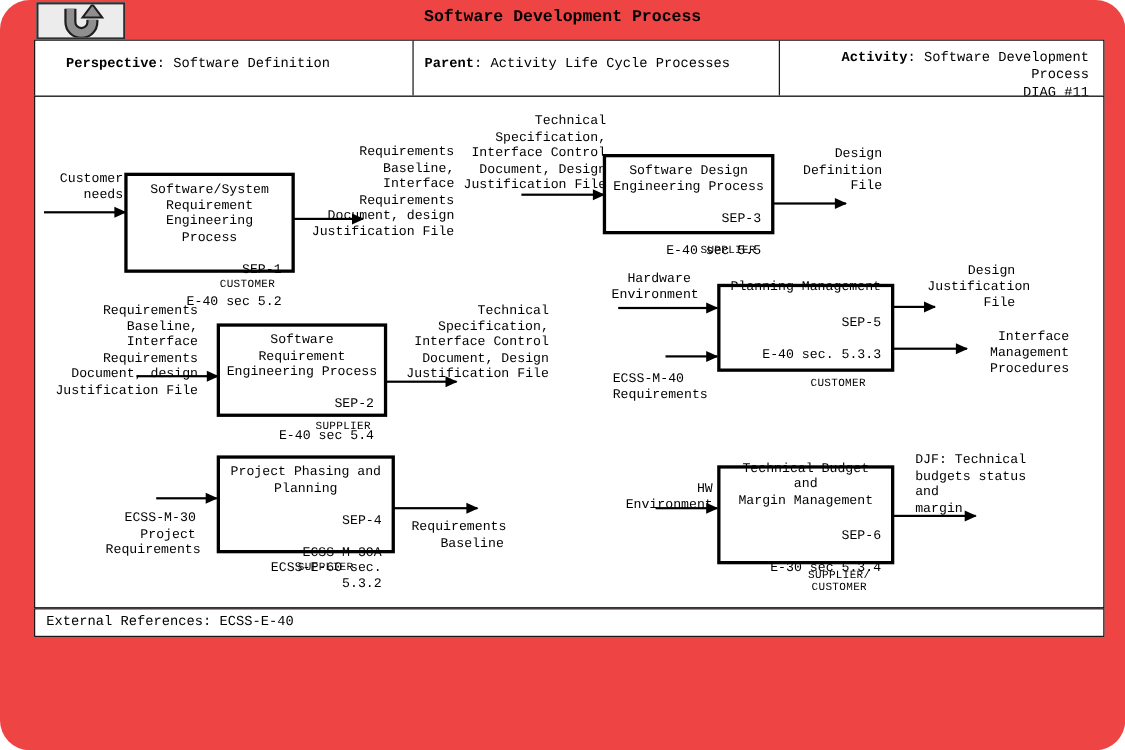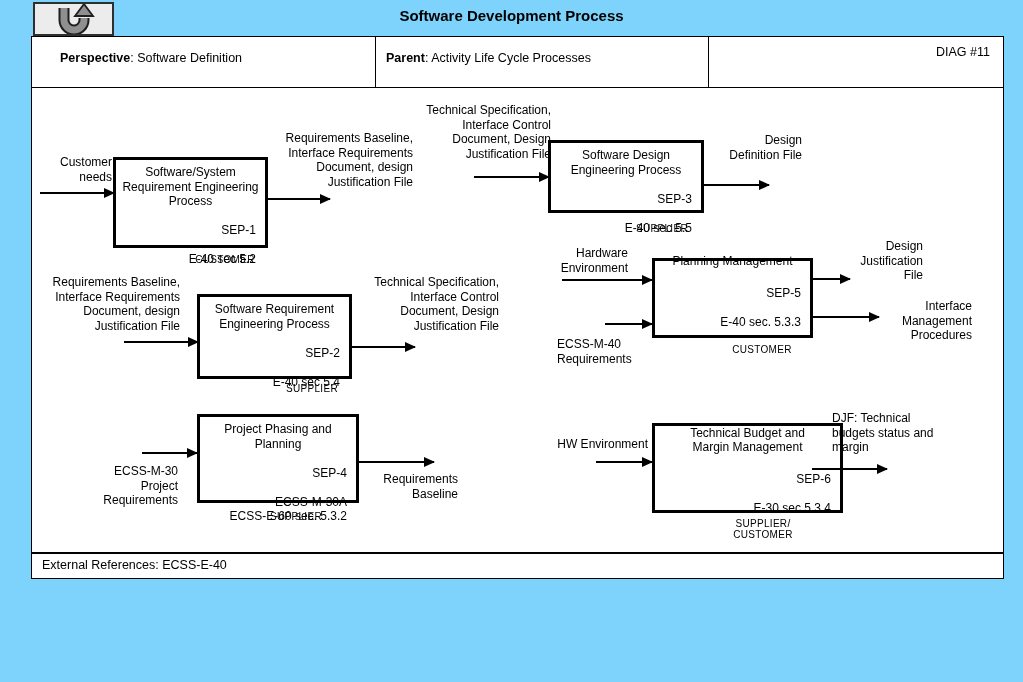--- a/index.html
+++ b/index.html
@@ -1,17 +1,17 @@
 <!DOCTYPE html>
 <html><head>
 <meta charset="utf-8">
 <style>
   html,body{margin:0;padding:0;background:#fff;}
-  .page{position:relative;width:1023px;height:682px;background:#7dd3fc;overflow:hidden;
-        font-family:Liberation Sans, sans-serif;color:#000;}
+  .page{position:relative;width:1023px;height:682px;background:#ef4444;overflow:hidden;
+        font-family:Liberation Mono, monospace;color:#000;border-radius:27px;}
   
   .icon-box{position:absolute;left:33px;top:2px;width:81px;height:34px;background:#ececec;
             border:2px solid #2f2f2f;box-sizing:border-box;display:flex;align-items:center;justify-content:center;cursor:pointer;}
   
   .title{position:absolute;left:0;top:7px;width:1023px;text-align:center;font-weight:bold;font-size:15px;}
   
   .frame{position:absolute;border:1.5px solid #000;box-sizing:border-box;background:#fff;}
   .header-row{left:31px;top:36px;width:973px;height:52px;display:flex;font-size:12.5px;}
   .hcell{box-sizing:border-box;}
   .hc1{width:344px;border-right:1.5px solid #000;padding:14px 0 0 28px;}
@@ -58,20 +58,21 @@
   <div class="title">Software Development Process</div>
 
   <div class="frame header-row">
     <div class="hcell hc1">
       <span class="b">Perspective</span><span>: Software Definition</span>
     </div>
     <div class="hcell hc2">
       <span class="b">Parent</span><span>: Activity Life Cycle Processes</span>
     </div>
     <div class="hcell hc3">
+      <div><span class="b">Activity</span><span>: Software Development Process</span></div>
       <div>DIAG #11</div>
     </div>
   </div>
 
   <div class="frame main-area"></div>
 
   <div class="pbox" style="left:113px;top:157px;width:155px;height:91px">
     <div class="pname">Software/System
 Requirement Engineering
 Process</div>
@@ -115,21 +116,21 @@
 
   <div class="pbox center" style="left:652px;top:258px;width:161px;height:80px">
     <div class="pname">Planning Management</div>
     <div class="pcode">
       <div>SEP-5</div>
       <div>E-40 sec. 5.3.3</div>
     </div>
   </div>
   <div class="role" style="left:687px;top:344px">CUSTOMER</div>
 
-  <div class="pbox center" style="left:652px;top:423px;width:191px;height:90px;padding-top:24px">
+  <div class="pbox center" style="left:652px;top:423px;width:161px;height:90px;padding-top:24px">
     <div class="pname">Technical Budget and
 Margin Management</div>
     <div class="pcode">
       <div>SEP-6</div>
       <div>E-30 sec 5.3.4</div>
     </div>
   </div>
   <div class="role" style="left:688px;top:518px">SUPPLIER/
 CUSTOMER</div>
 

